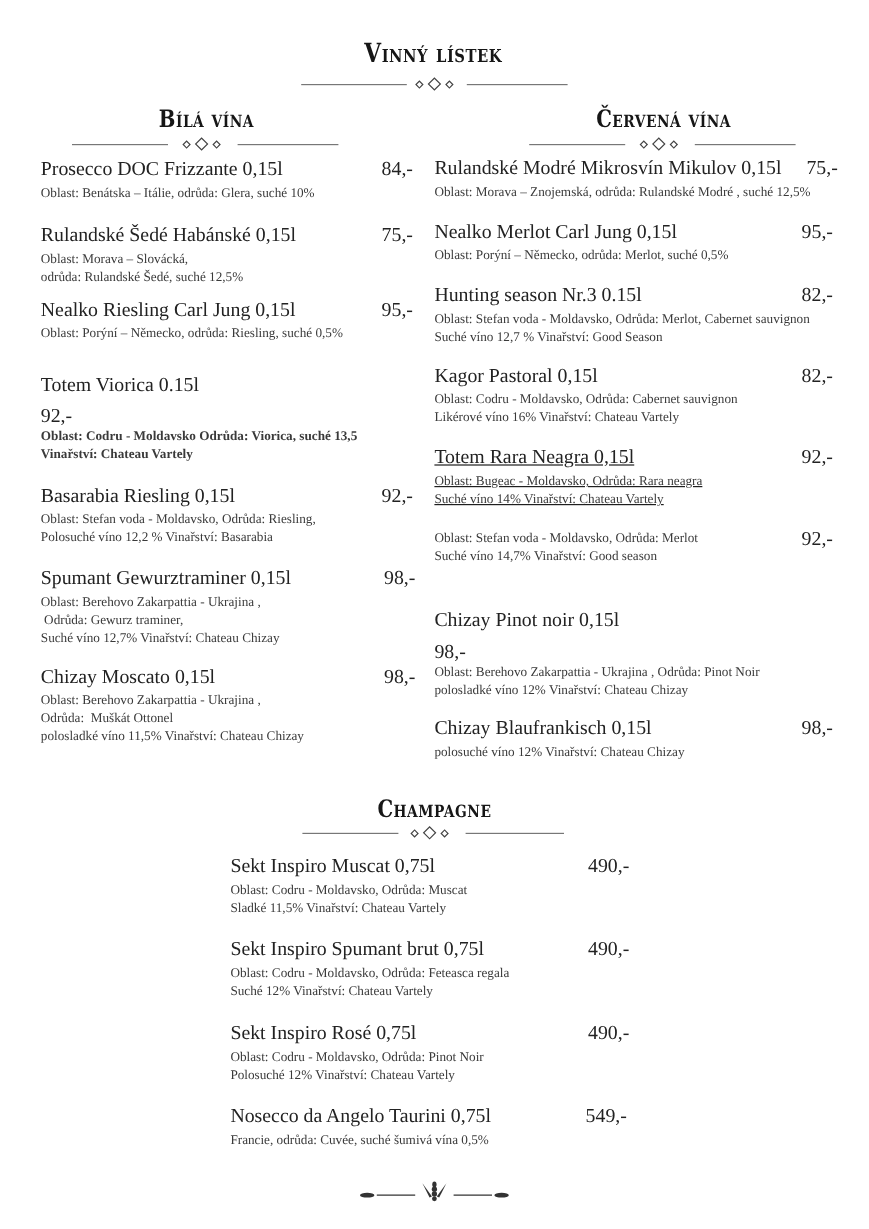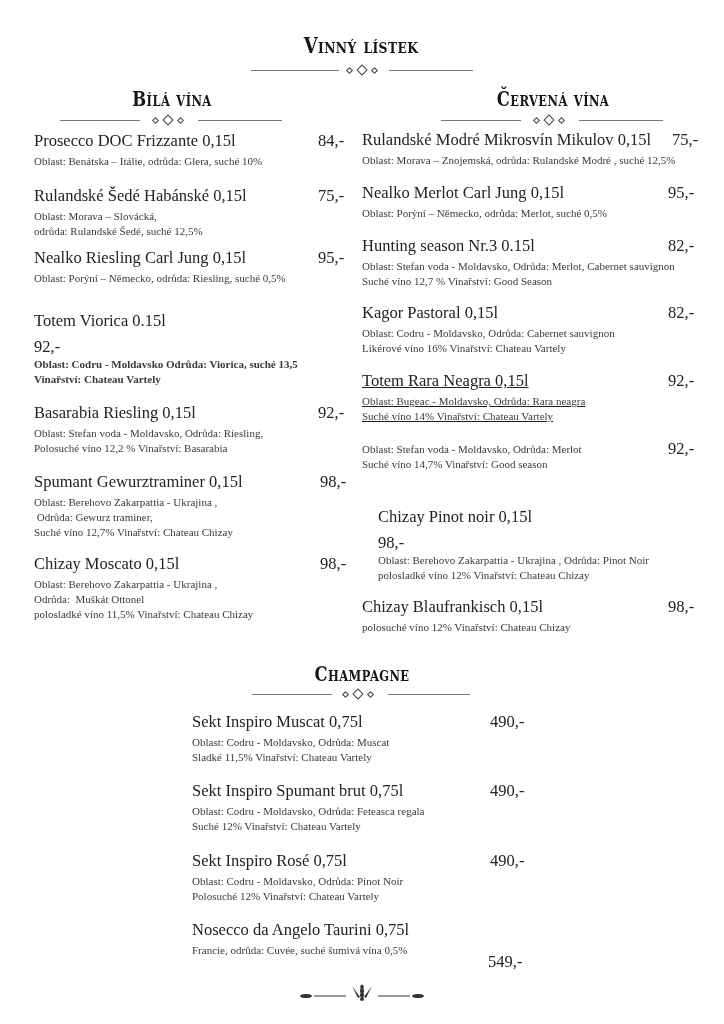--- a/index.html
+++ b/index.html
@@ -161,21 +161,21 @@
 </div>
 
 <div class="item" style="left:362px; top:439px; width:340px;">
   <div class="name-row"><span class="price" style="left:306px;">92,-</span></div>
   <div class="desc">
       <div>Oblast: Stefan voda - Moldavsko, Odrůda: Merlot</div>
       <div>Suché víno 14,7% Vinařství: Good season</div>
     </div>
 </div>
 
-<div class="item" style="left:378px; top:507px; width:340px;">
+<div class="item" style="left:362px; top:507px; width:340px;">
   <div class="name-row"><span>Chizay Pinot noir 0,15l</span></div>
   <div class="price-below">98,-</div>
   <div class="desc" style="margin-top:0;">
       <div>Oblast: Berehovo Zakarpattia - Ukrajina , Odrůda: Pinot Noir</div>
       <div>polosladké víno 12% Vinařství: Chateau Chizay</div>
     </div>
 </div>
 
 <div class="item" style="left:362px; top:597px; width:340px;">
   <div class="name-row"><span>Chizay Blaufrankisch 0,15l</span><span class="price" style="left:306px;">98,-</span></div>
@@ -213,21 +213,21 @@
 
 <div class="item" style="left:192px; top:851px; width:346px;">
   <div class="name-row"><span>Sekt Inspiro Rosé 0,75l</span><span class="price" style="left:298px;">490,-</span></div>
   <div class="desc">
       <div>Oblast: Codru - Moldavsko, Odrůda: Pinot Noir</div>
       <div>Polosuché 12% Vinařství: Chateau Vartely</div>
     </div>
 </div>
 
 <div class="item" style="left:192px; top:920px; width:346px;font-family:Liberation Serif, serif;">
-  <div class="name-row"><span>Nosecco da Angelo Taurini 0,75l</span><span class="price" style="left:296px;margin-top:32px;">549,-</span></div>
+  <div class="name-row"><span>Nosecco da Angelo Taurini 0,75l</span><span class="price" style="left:296px;">549,-</span></div>
   <div class="desc">
       <div>Francie, odrůda: Cuvée, suché šumivá vína 0,5%</div>
     </div>
 </div>
 
 <div class="footer-orn">
   <svg width="128" height="22" viewBox="0 0 128 22">
     <line x1="16" y1="14" x2="48" y2="14" stroke="#333" stroke-width="1"></line>
     <line x1="80" y1="14" x2="112" y2="14" stroke="#333" stroke-width="1"></line>
     <g fill="#333">

